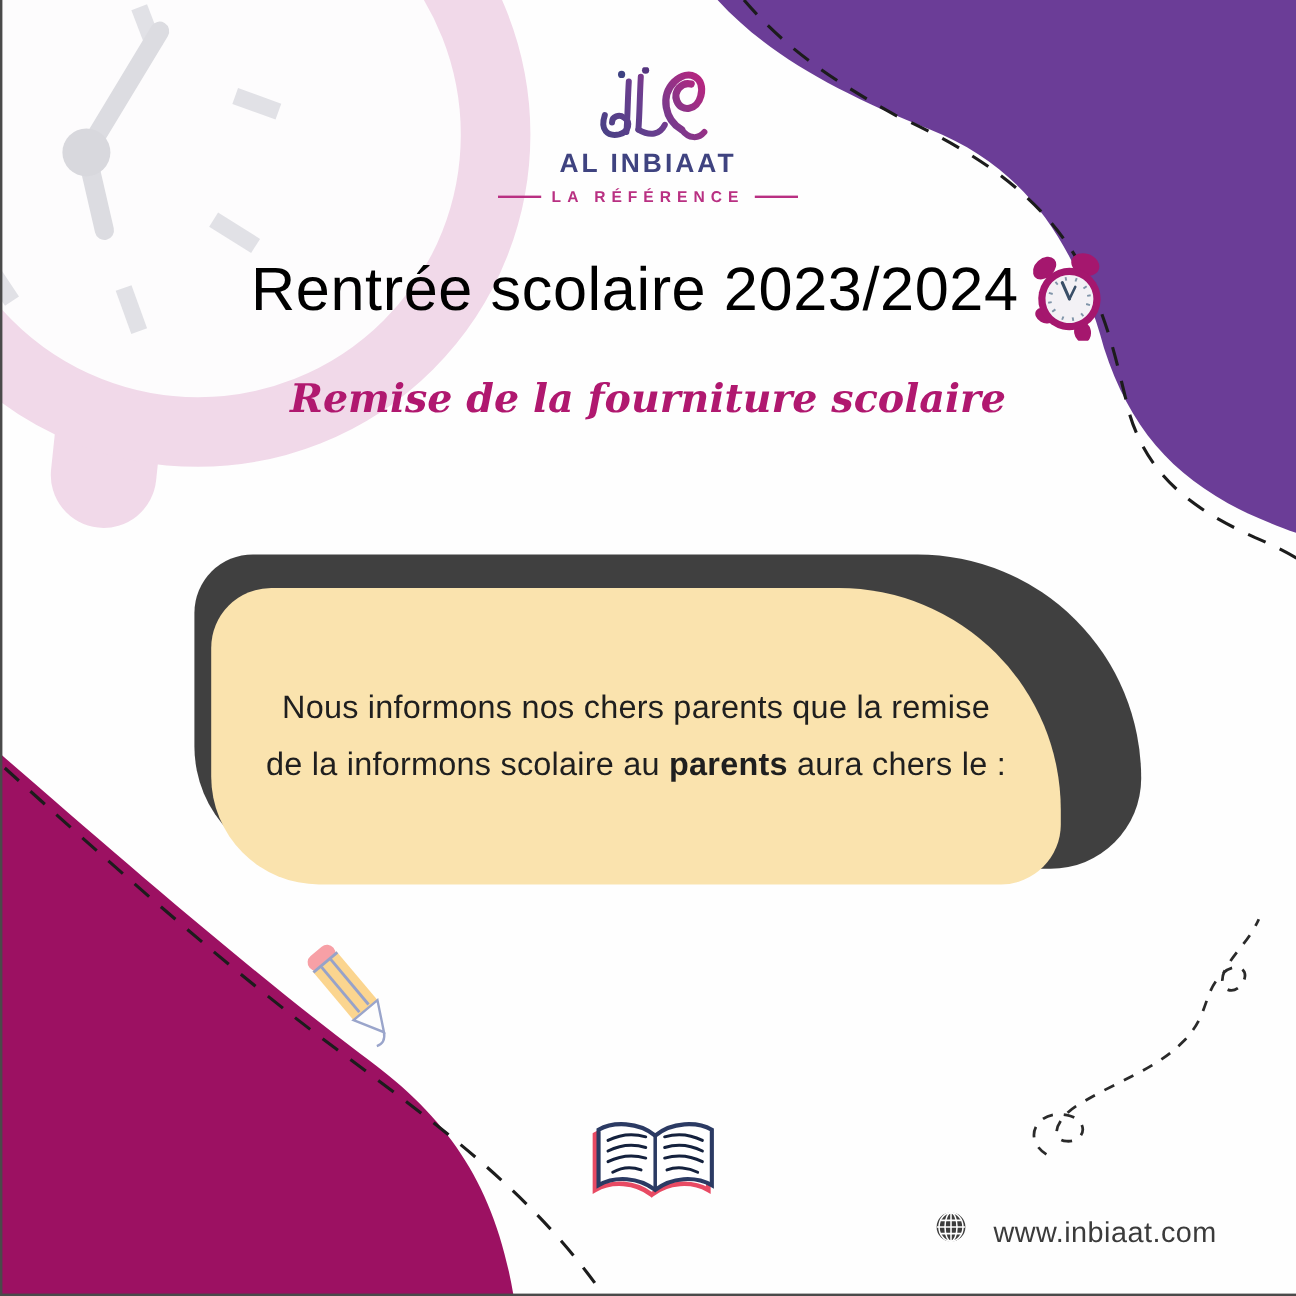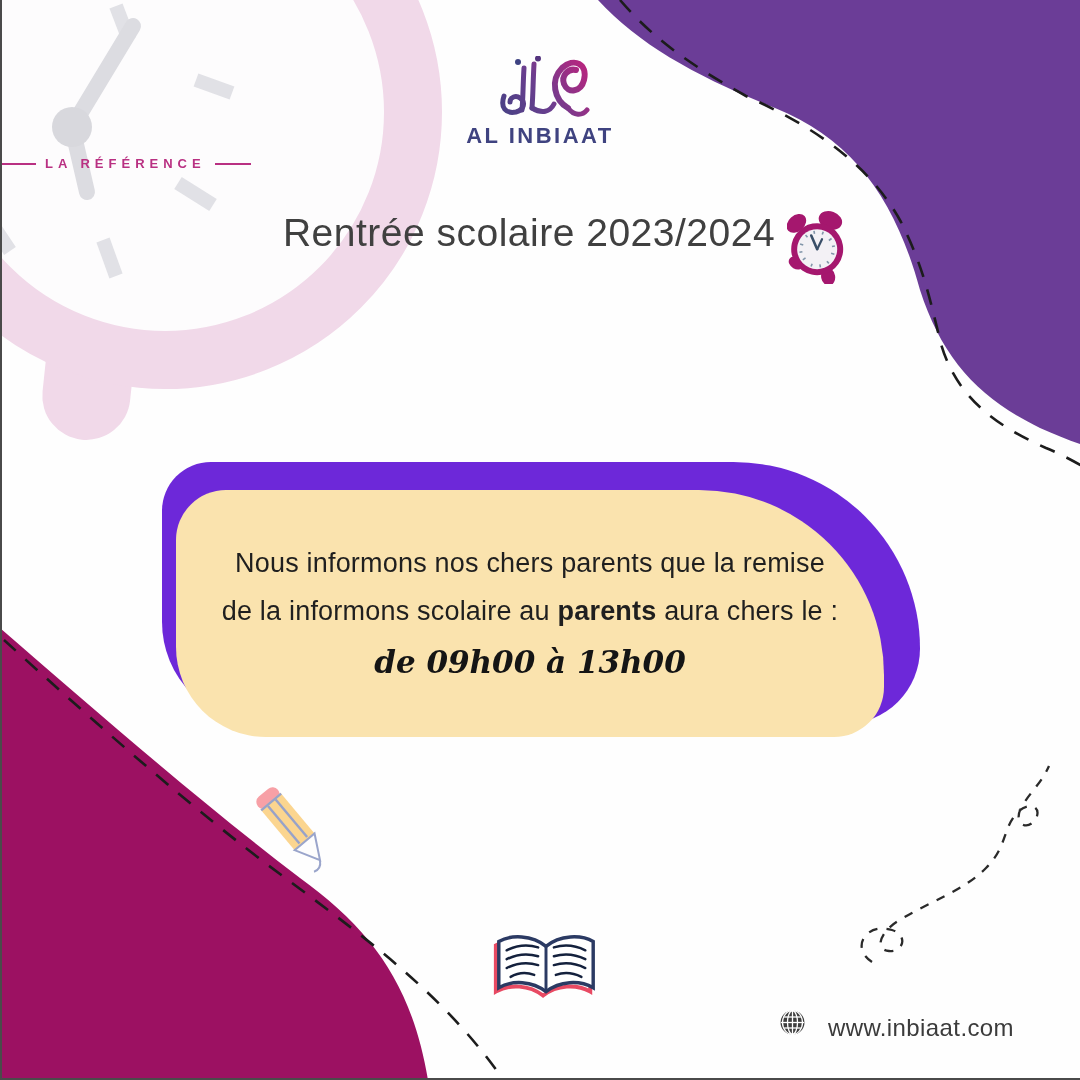--- a/index.html
+++ b/index.html
@@ -9,37 +9,37 @@
   }
   .bg-svg{position:absolute;inset:0;}
   
   .edge-left{position:absolute;left:0;top:0;width:2px;height:1080px;background:#4a4a4a;}
   .edge-bottom{position:absolute;left:0;top:1078px;width:1080px;height:2px;background:#4a4a4a;}
 
   
   .logo{position:absolute;top:56px;left:0;right:0;text-align:center;}
   .logo .cal{display:block;margin:0 auto;}
   .brand{margin-top:3px;font-size:22px;font-weight:bold;letter-spacing:2.5px;color:#3f4380;}
-  .tagline-row{margin-top:7px;display:flex;align-items:center;gap:9px;}
+  .tagline-row{margin-top:7px;display:flex;align-items:center;justify-content:center;gap:9px;}
   .tagline-dash{width:36px;height:2px;background:#b93082;}
   .tagline{font-size:13px;font-weight:bold;letter-spacing:5px;color:#b93082;}
 
   
   .title-row{position:absolute;top:210px;left:0;right:0;display:flex;justify-content:center;align-items:flex-start;gap:12px;transform:translateX(26px);}
-  .title{font-size:39px;font-weight:400;color:#404040;letter-spacing:0.5px;line-height:1.2;}
+  .title{font-size:51px;font-weight:400;color:#000000;letter-spacing:0.5px;line-height:1.2;}
   .alarm-icon{margin-top:-2px;}
 
   
   .subtitle{position:absolute;top:306px;left:0;right:0;text-align:center;
     font-family:"DejaVu Serif",serif;font-style:italic;font-weight:bold;
     font-size:33px;color:#b0186f;line-height:1.58;}
 
   
   .notice-outer{position:absolute;left:162px;top:462px;width:758px;height:262px;
-    background:#6d28d9;border-radius:55px 210px 85px 115px;}
+    background:#404040;border-radius:55px 210px 85px 115px;padding-left:31px;}
   .notice-inner{position:absolute;left:14px;top:28px;width:708px;height:247px;
     background:#fae3ae;border-radius:50px 185px 50px 90px;
     display:flex;flex-direction:column;align-items:center;justify-content:center;row-gap:17px;}
   .notice-line{font-size:27px;color:#1f1f1f;letter-spacing:0.2px;}
   .notice-dates{font-family:"DejaVu Serif",serif;font-style:italic;font-weight:bold;
     font-size:33px;color:#151515;white-space:pre;margin-top:4px;}
   .notice-hours{font-family:"DejaVu Serif",serif;font-style:italic;font-weight:bold;
     font-size:31px;color:#151515;}
 
   
@@ -140,27 +140,27 @@
           <line x1="14" y1="33" x2="17" y2="34.5"></line>
           <line x1="21" y1="25" x2="22.5" y2="27.5"></line>
         </g>
         <line x1="30" y1="41" x2="26.5" y2="26.5" stroke="#3a4f68" stroke-width="2.6" stroke-linecap="round"></line>
         <line x1="30" y1="41" x2="36.5" y2="32" stroke="#3a4f68" stroke-width="2.2" stroke-linecap="round"></line>
       </g>
     </svg>
   </div>
 
   <div class="subtitle">
+    <div>Remise de la fourniture scolaire</div>
   </div>
 
   <div class="notice-outer">
     <div class="notice-inner">
       <div class="notice-line">Nous informons nos chers parents que la remise</div>
       <div class="notice-line"><span>de la informons scolaire au </span><b>parents</b><span> aura chers le :</span></div>
-      <div class="notice-hours">de 09h00 à 13h00</div>
     </div>
   </div>
 
   <svg class="pencil" width="100" height="104" viewBox="0 0 100 100">
     <g transform="rotate(-40 50 50)">
       <rect x="37" y="4" width="26" height="14" rx="7" fill="#f7a0a6"></rect>
       <rect x="37" y="15" width="26" height="53" fill="#fbd58f"></rect>
       <line x1="37" y1="16" x2="63" y2="16" stroke="#97a2c9" stroke-width="2.4"></line>
       <line x1="45" y1="17" x2="45" y2="66" stroke="#97a2c9" stroke-width="2.4"></line>
       <line x1="55" y1="17" x2="55" y2="66" stroke="#97a2c9" stroke-width="2.4"></line>

